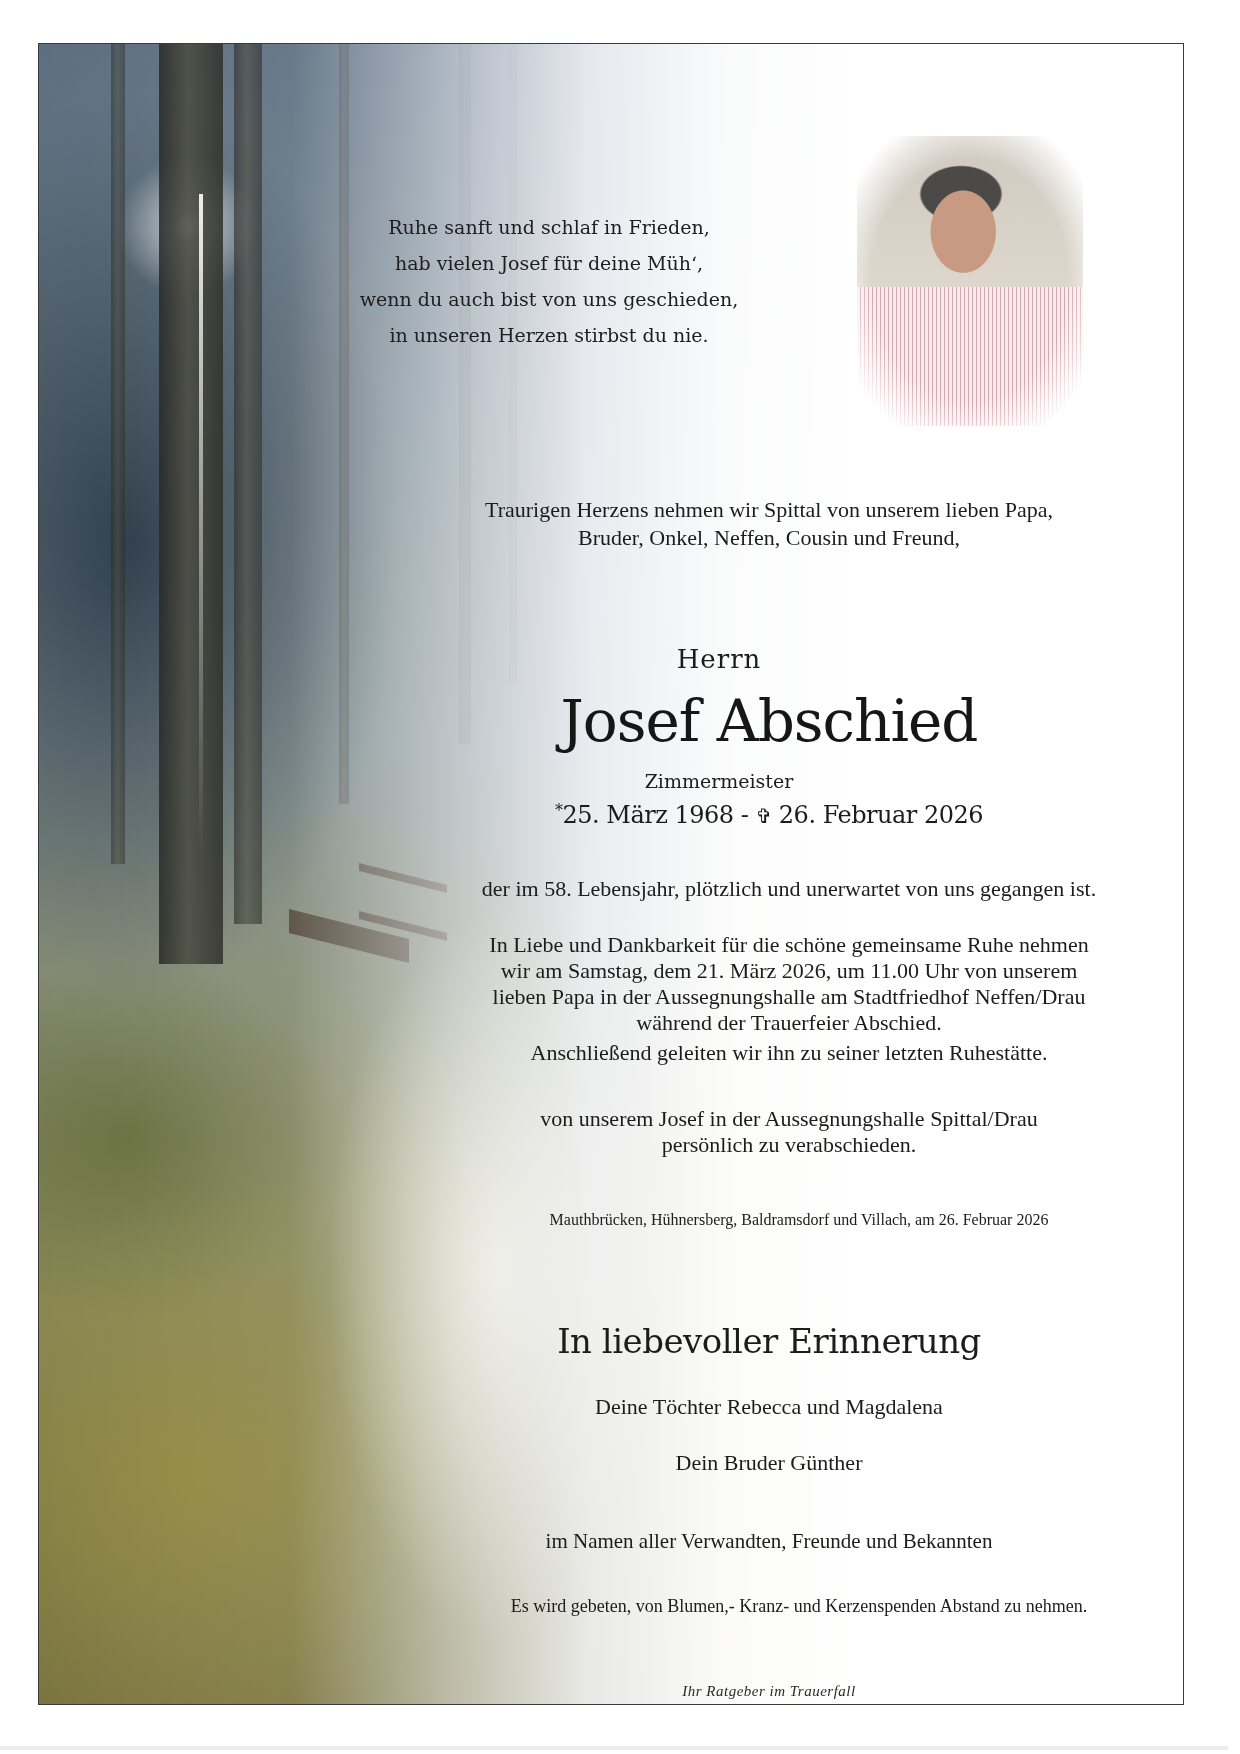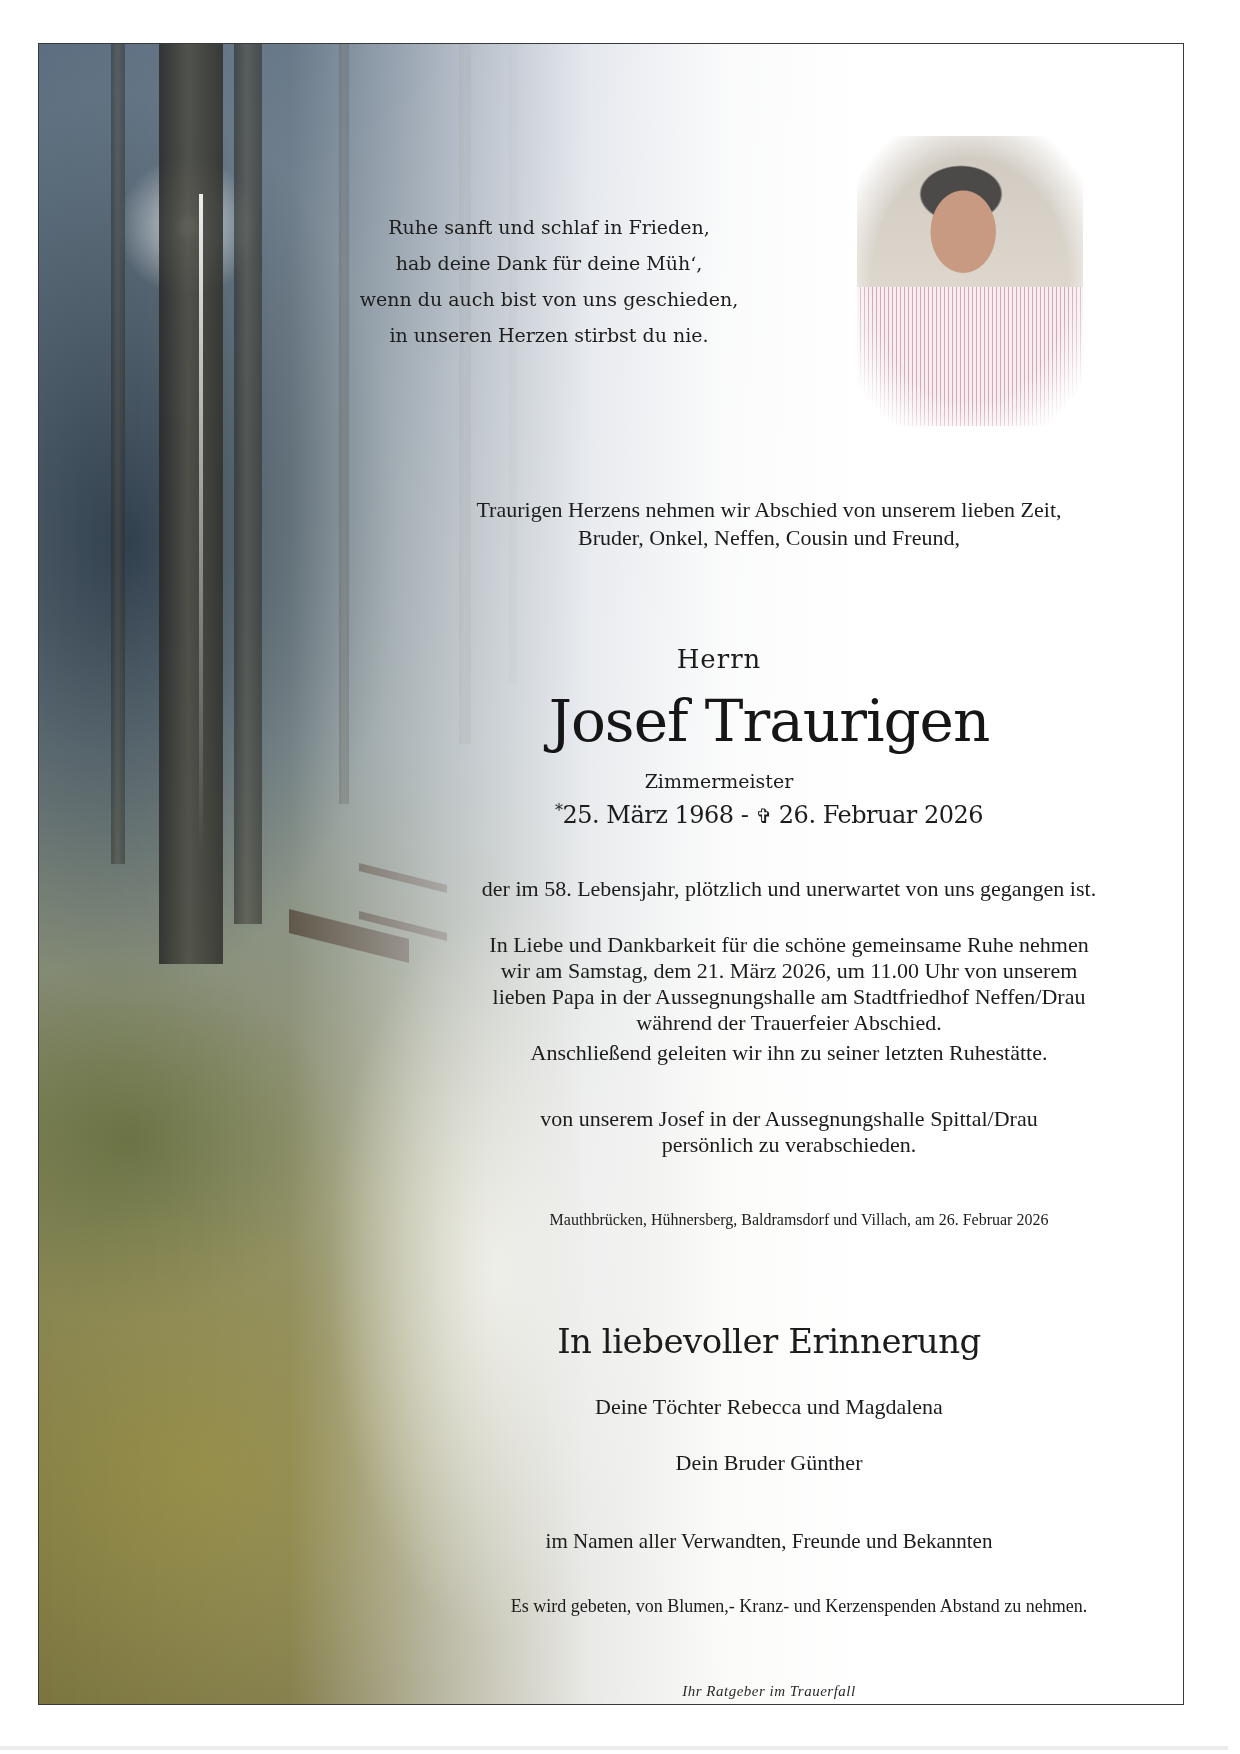--- a/index.html
+++ b/index.html
@@ -253,32 +253,32 @@
     <div class="sunray"></div>
     <div class="bench-back"></div>
     <div class="bench-seat"></div>
   </div>
   <div class="fade"></div>
 
   <div class="portrait"></div>
 
   <div class="txt poem">
     <div>Ruhe sanft und schlaf in Frieden,</div>
-    <div>hab deine Dank für deine Müh‘,</div>
+    <div>hab vielen Josef für deine Müh‘,</div>
     <div>wenn du auch bist von uns geschieden,</div>
     <div>in unseren Herzen stirbst du nie.</div>
   </div>
 
   <div class="txt intro">
-    <div>Traurigen Herzens nehmen wir Abschied von unserem lieben Zeit,</div>
+    <div>Traurigen Herzens nehmen wir Spittal von unserem lieben Papa,</div>
     <div>Bruder, Onkel, Neffen, Cousin und Freund,</div>
   </div>
 
   <div class="txt herrn">Herrn</div>
-  <div class="txt name">Josef Traurigen</div>
+  <div class="txt name">Josef Abschied</div>
   <div class="txt occupation">Zimmermeister</div>
 
   <div class="txt dates">
     <span class="star">*</span><span>25. März 1968</span>
     <span>-</span>
     <span class="cross">✞</span>
     <span>26. Februar 2026</span>
   </div>
 
   <div class="txt passed">der im 58. Lebensjahr, plötzlich und unerwartet von uns gegangen ist.</div>

